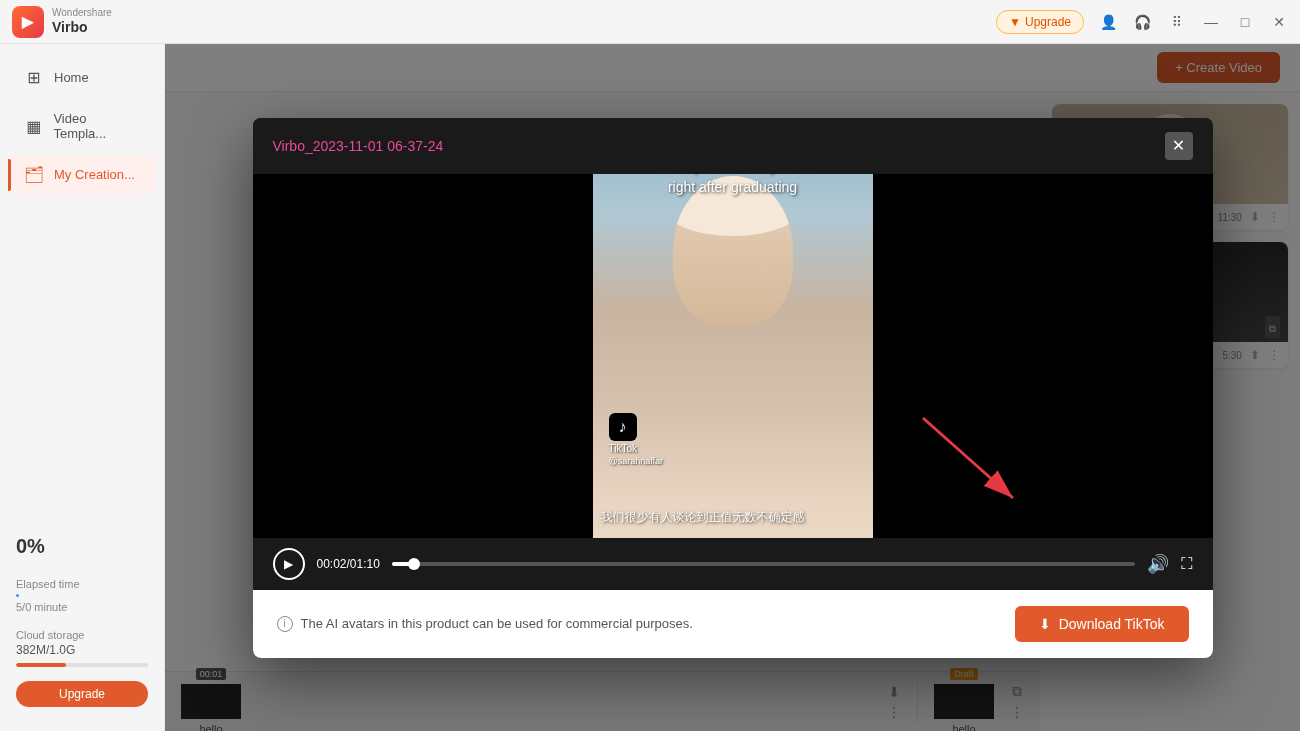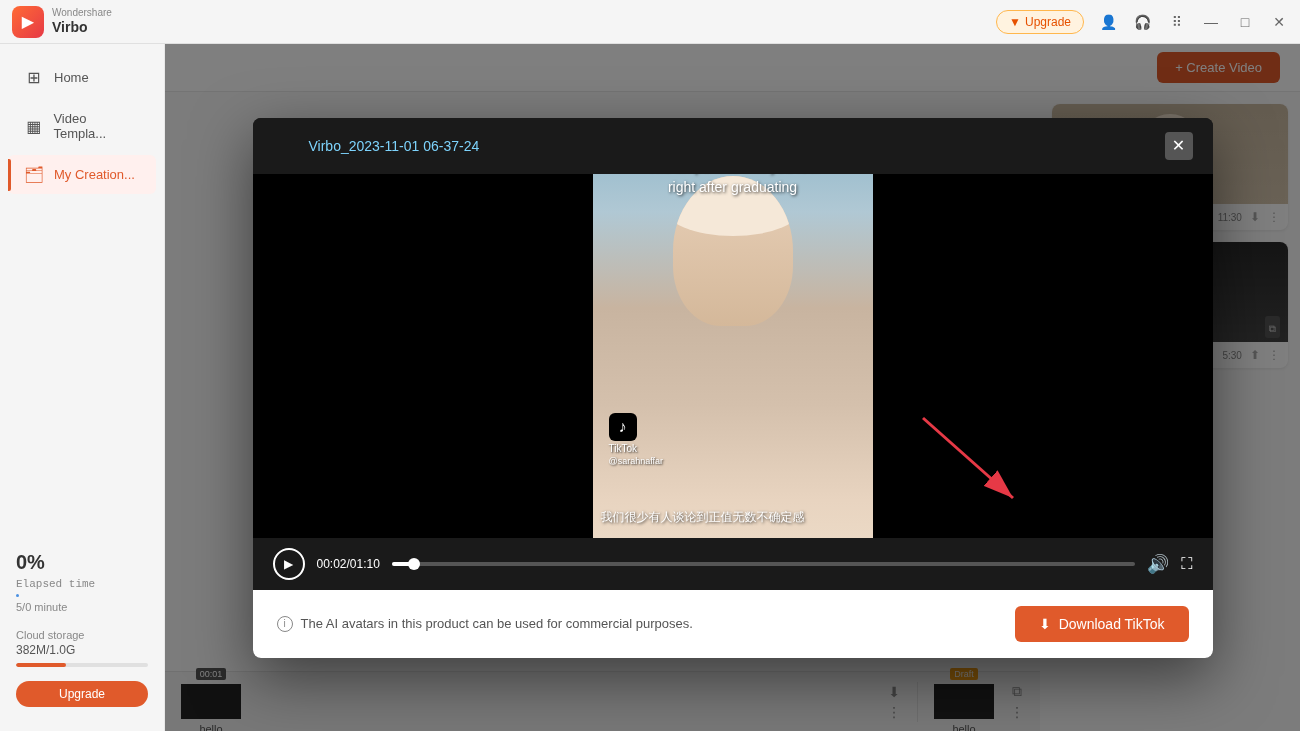--- a/index.html
+++ b/index.html
@@ -221,24 +221,23 @@
       box-shadow: 0 20px 60px rgba(0,0,0,0.5);
     }
     .modal-header {
       background: #1a1a1a;
       padding: 14px 20px;
       display: flex;
       align-items: center;
       justify-content: space-between;
     }
     .modal-title {
-      color: #7dd3fc;
+      color: #ec4899;
       font-size: 14px;
       font-weight: 500;
-      margin-left: 36px;
     }
     .modal-close {
       width: 28px;
       height: 28px;
       background: #555;
       border: none;
       border-radius: 4px;
       color: white;
       cursor: pointer;
       display: flex;
@@ -409,21 +408,21 @@
         <span class="sidebar-item-icon">▦</span>
         <span>Video Templa...</span>
       </div>
       <div class="sidebar-item active" style="position:relative;">
         <span class="sidebar-item-icon">🗂</span>
         <span>My Creation...</span>
       </div>
 
       <div class="sidebar-bottom">
         <div style="font-size:20px;font-weight:700;color:#333;">0%</div>
-        <div style="margin-top:4px;color:#888;font-size:11px;font-family:Liberation Mono, monospace;">Elapsed time</div>
+        <div style="margin-top:20px;color:#888;font-size:11px;">Elapsed time</div>
         <div class="elapsed-progress"></div>
         <div style="margin-top:4px;color:#888;font-size:11px;">5/0 minute</div>
         <div style="height:16px;"></div>
         <div style="color:#888;font-size:11px;">Cloud storage</div>
         <div style="margin-top:2px;color:#555;font-size:12px;">382M/1.0G</div>
         <div class="storage-bar">
           <div class="storage-bar-fill"></div>
         </div>
         <button class="upgrade-sidebar-btn">Upgrade</button>
       </div>

